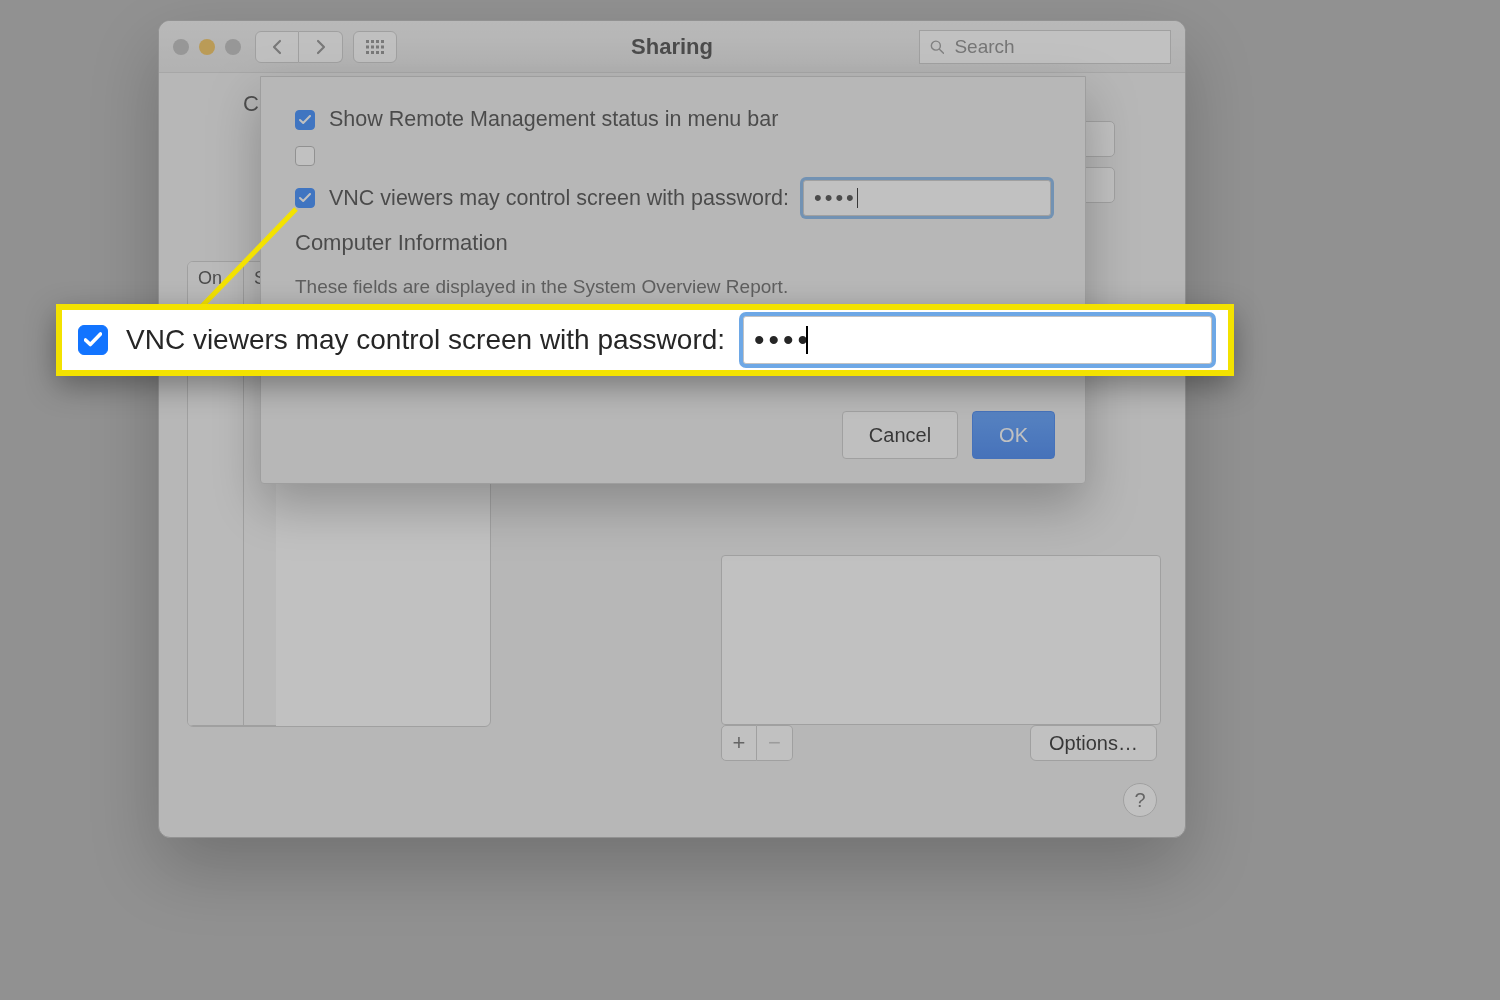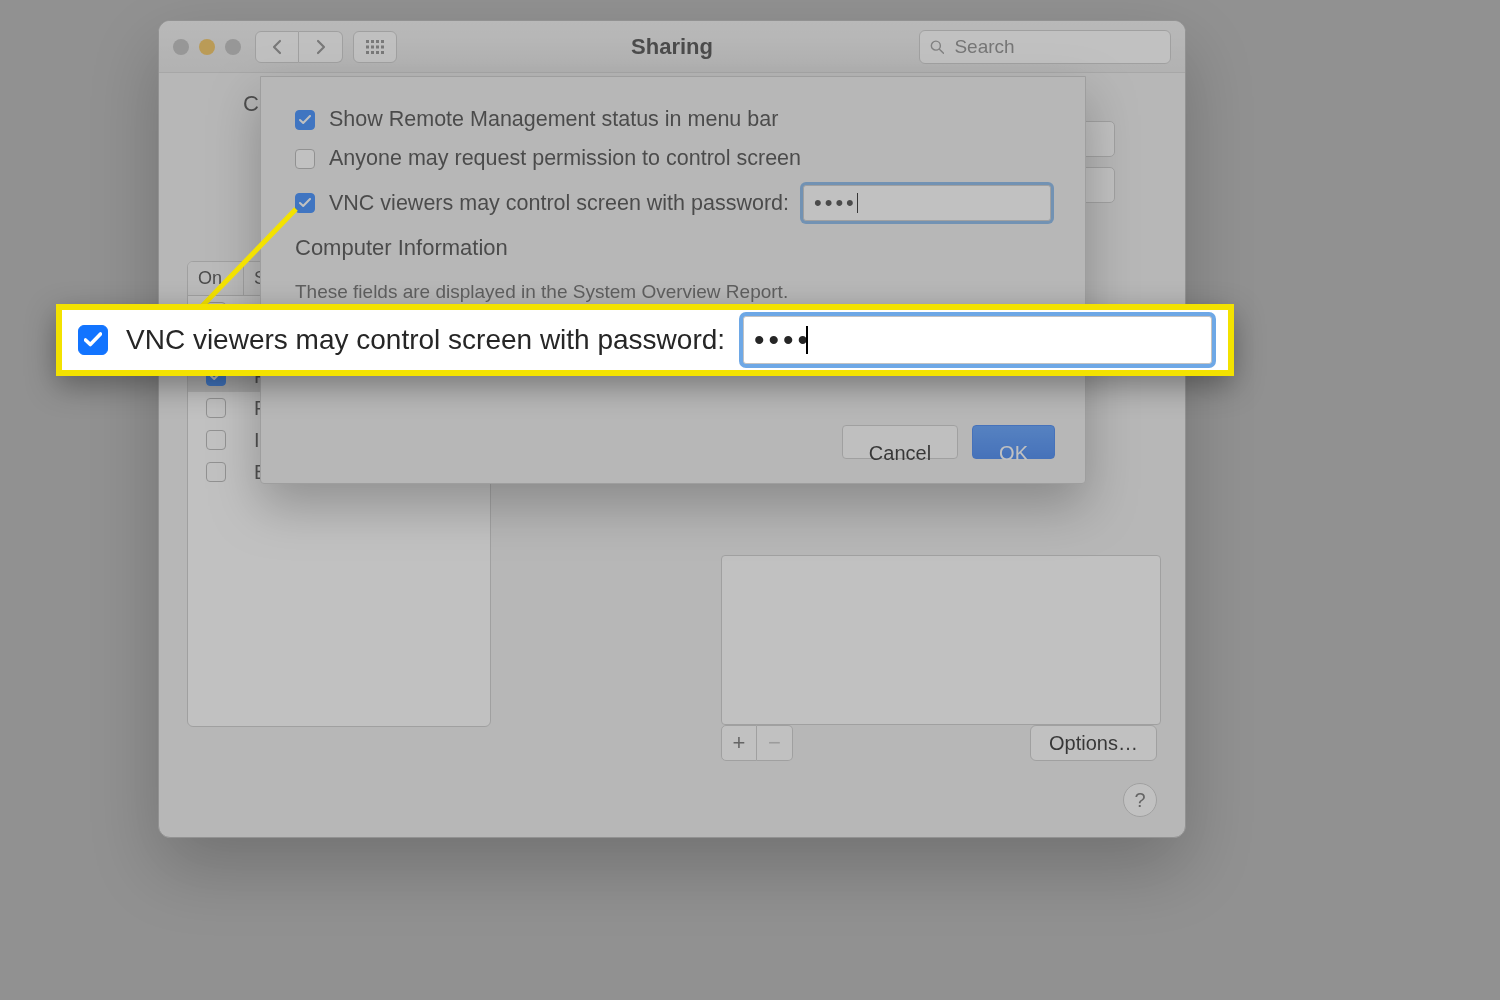--- a/index.html
+++ b/index.html
@@ -61,42 +61,42 @@
     height:32px; width:44px; margin-left:10px;
     background:var(--mac-btn);
     border:1px solid var(--mac-border); border-radius:6px;
     display:flex; align-items:center; justify-content:center;
     color:#666;
   }
   .title { position:absolute; left:0; right:0; text-align:center; font-weight:600; font-size:22px; pointer-events:none;}
   .search {
     margin-left:auto; height:34px; width:252px;
     background:#fff; border:1px solid var(--mac-border);
-    border-radius:6px; display:flex; align-items:center; padding:0 10px;
+    border-radius:0; display:flex; align-items:center; padding:0 10px;
     color:#8a8a8a; gap:8px;
   }
   .search input{ border:none; outline:none; font-size:19px; width:100%; background:transparent;}
 
   .window-body { position:relative; height:calc(100% - 52px); }
 
   .top-area { height:132px; padding:18px 28px; }
 
   .compname-row{ display:flex; align-items:center; gap:10px;}
   .small-field{
     height:36px; background:#fff; border:1px solid var(--mac-border);
     border-radius:5px; flex:none;
   }
 
   
   .services {
     position:absolute; left:28px; top:188px;
     width:304px; height:466px;
     background:#fff; border:1px solid var(--mac-border);
     border-radius:6px; overflow:hidden;
-    display:flex; flex-direction:column;
+    display:flex; 
     font-size:20px;
   }
   .services-header{
     display:flex; background:#f3f3f3; border-bottom:1px solid var(--mac-border);
     font-size:18px;
   }
   .col-on{ width:56px; padding:6px 10px; border-right:1px solid var(--mac-border);}
   .col-svc{ flex:1; padding:6px 10px;}
   .svc-row{ display:flex; align-items:center; height:32px;}
   .svc-row .col-on{ display:flex; align-items:center; justify-content:center; border:none;}
@@ -172,21 +172,21 @@
   .info-grid{
     display:flex; gap:60px; margin-top:30px; font-size:20px;
   }
   .info-col{ display:flex; align-items:center; gap:10px;}
   .info-col .small-field{ width:220px;}
 
   .sheet-buttons{
     position:absolute; right:30px; bottom:24px; display:flex; gap:14px;
   }
   .macbtn{
-    height:34px; padding:16px 26px; border-radius:4px;
+    height:48px; padding:8px 26px; border-radius:4px;
     font-size:20px;
     border:1px solid var(--mac-border); background:#fcfcfc;
   }
   .macbtn.primary{
     background:linear-gradient(#3a8bff,#1d6ef2);
     border-color:#1d6ef2; color:#fff;
   }
 
   
   .dimmer{
@@ -348,21 +348,20 @@
   <div class="sheet-row">
     <span class="chk on">
         <svg class="checkmark" viewBox="0 0 12 10">
           <path d="M1 5 L4.2 8 L11 1" fill="none" stroke="#fff" stroke-width="2" stroke-linecap="round" stroke-linejoin="round"></path>
         </svg>
       </span>
     <span class="label">Show Remote Management status in menu bar</span>
   </div>
   <div class="sheet-row">
     <span class="chk"></span>
-    <span class="label">Anyone may request permission to control screen</span>
   </div>
   <div class="sheet-row">
     <span class="chk on">
         <svg class="checkmark" viewBox="0 0 12 10">
           <path d="M1 5 L4.2 8 L11 1" fill="none" stroke="#fff" stroke-width="2" stroke-linecap="round" stroke-linejoin="round"></path>
         </svg>
       </span>
     <span class="label">VNC viewers may control screen with password:</span>
     <span class="pwd-field">
       <span>••••</span>

